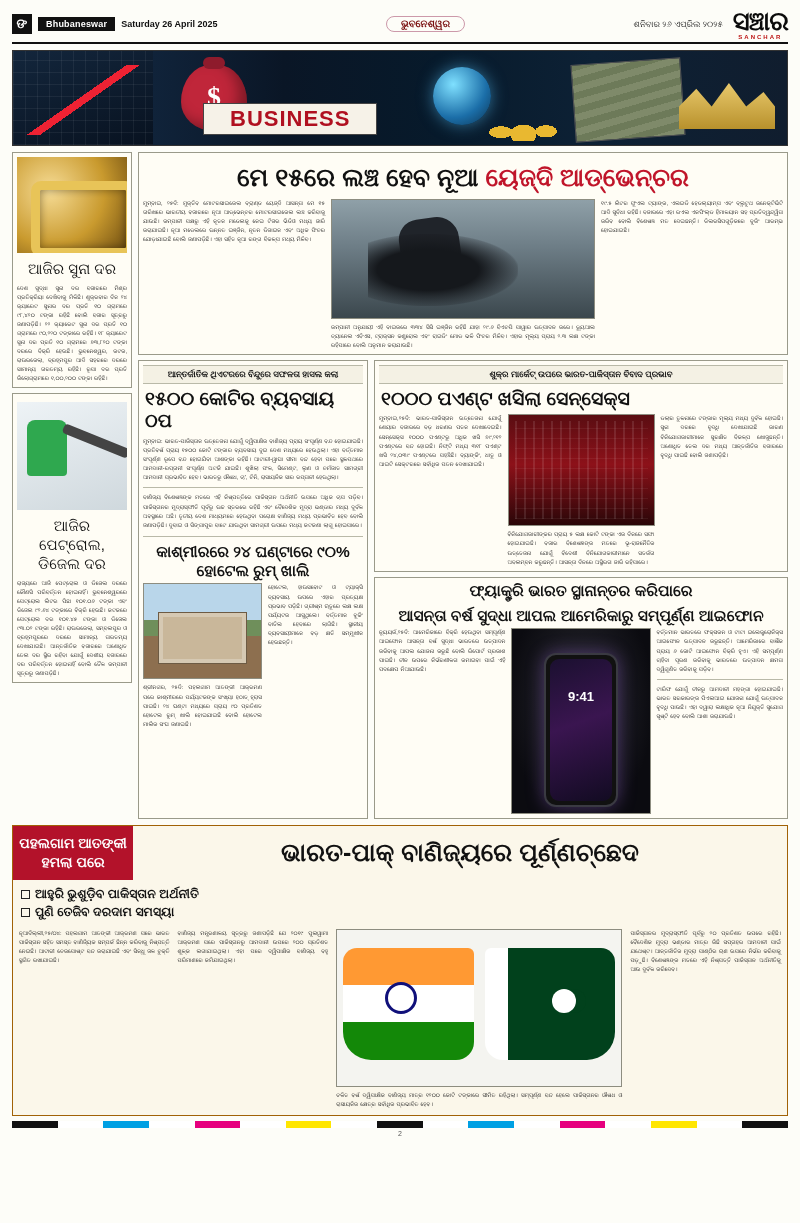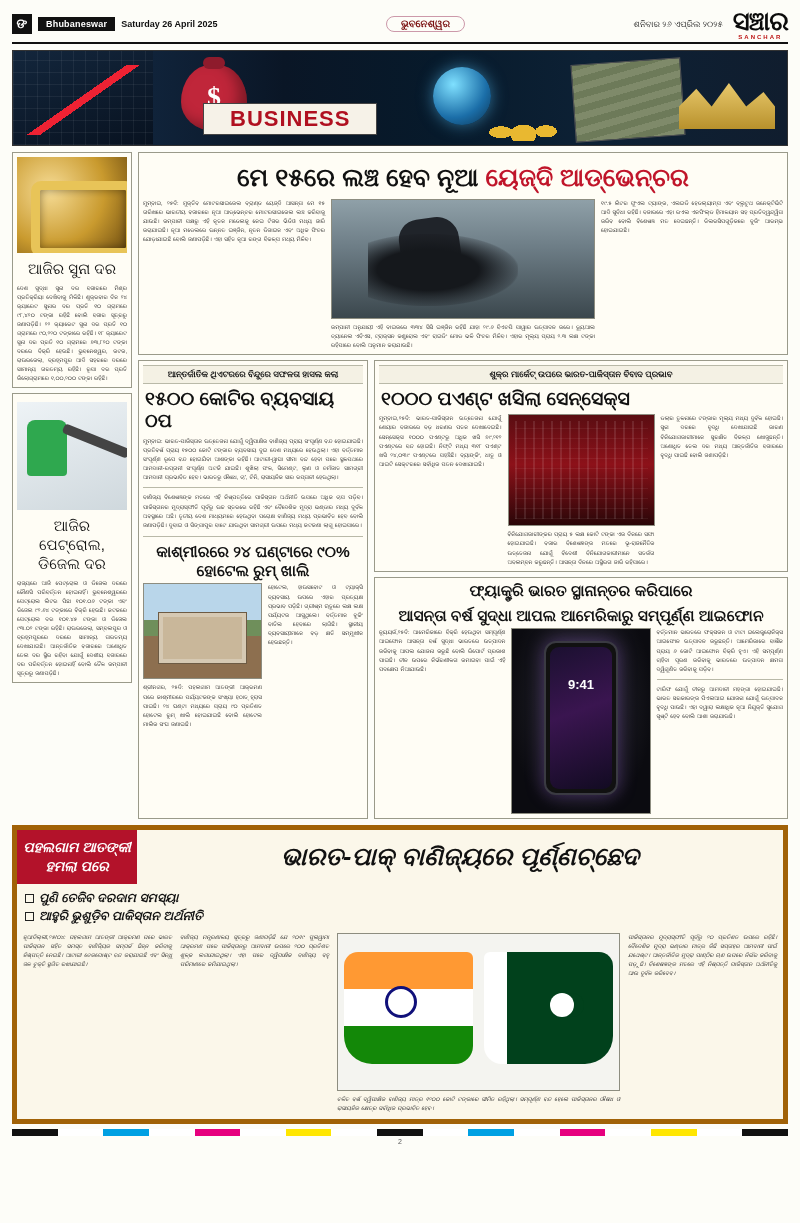--- a/index.html
+++ b/index.html
@@ -209,21 +209,21 @@
   .photo-hotel:after{
     content:""; position:absolute; left:14px; top:28px; right:14px; height:50px;
     background:#c9b79a; border:1px solid #6d5b44;
     box-shadow: inset 0 0 0 4px rgba(255,255,255,.25);
   }
   .photo-phone {
     height: 186px;
     background: radial-gradient(ellipse at 50% 40%, #2b2b33, #0b0b10 75%);
   }
   .phone-body{
-    position:absolute; left:50%; top:12px; transform:translateX(-50%);
+    position:absolute; left:50%; top:24px; transform:translateX(-50%);
     width:74px; height:154px; border-radius:12px; background:#111;
     border:2px solid #3a3a42;
     box-shadow: 0 0 18px rgba(180,120,255,.35);
   }
   .phone-screen{
     position:absolute; inset:4px; border-radius:9px;
     background: linear-gradient(160deg,#1b1030, #3a1550 45%, #120b22);
   }
   .phone-time{
     position:absolute; left:0; right:0; top:34px; text-align:center;
@@ -245,21 +245,21 @@
     background: linear-gradient(90deg,#ffffff 0 18%, #01411c 18% 100%);
     border-radius: 6px 14px 28px 18px;
   }
   .fist-pk:after{
     content:""; position:absolute; right:30%; top:36%; width:24px; height:24px;
     border-radius:50%; box-shadow: 10px 0 0 0 #01411c; background:#fff;
   }
 
   
   .bottom {
-    margin-top:6px; border:5px solid #a16207; background:#fbf7ea;font-style:italic;
+    margin-top:6px; border:1px solid #a16207; background:#fbf7ea;
   }
   .bottom-top { display:flex; align-items:stretch; gap:0; }
   .red-kicker {
     width: 120px; background:#b3122a; color:#fff; font-size:14px; font-weight:bold;
     text-align:center; line-height:1.35; padding: 8px 4px;
   }
   .bottom-head {
     flex:1; font-size:25px; font-weight:bold; text-align:center; color:#111;
     padding: 12px 6px; line-height:1.15;
   }
@@ -412,24 +412,24 @@
     </div>
   </div>
 
   <div class="bottom">
     <div class="bottom-top">
       <div class="red-kicker">ପହଲଗାମ ଆତଙ୍କୀ ହମଲା ପରେ</div>
       <div class="bottom-head">ଭାରତ-ପାକ୍ ବାଣିଜ୍ୟରେ ପୂର୍ଣ୍ଣଚ୍ଛେଦ</div>
     </div>
     <div class="bullets">
       <div class="bullet">
+        <span class="sq"></span><span>ଆହୁରି ଭୁଶୁଡ଼ିବ ପାକିସ୍ତାନ ଅର୍ଥନୀତି</span>
+      </div>
+      <div class="bullet">
         <span class="sq"></span><span>ପୁଣି ତେଜିବ ଦରଦାମ ସମସ୍ୟା</span>
-      </div>
-      <div class="bullet">
-        <span class="sq"></span><span>ଆହୁରି ଭୁଶୁଡ଼ିବ ପାକିସ୍ତାନ ଅର୍ଥନୀତି</span>
       </div>
     </div>
     <div class="cols3" style="padding: 0 6px 6px; gap:8px;">
       <div class="c">
         <div class="odia-body">ନୂଆଦିଲ୍ଲୀ,୨୫/୦୪: ପହଲଗାମ ଆତଙ୍କୀ ଆକ୍ରମଣ ପରେ ଭାରତ ପାକିସ୍ତାନ ସହିତ ସମସ୍ତ ବାଣିଜ୍ୟିକ ସମ୍ପର୍କ ଛିନ୍ନ କରିବାକୁ ନିଷ୍ପତ୍ତି ନେଇଛି। ଆଟାରୀ ଚେକପୋଷ୍ଟ ବନ୍ଦ କରାଯାଇଛି ଏବଂ ସିନ୍ଧୁ ଜଳ ଚୁକ୍ତି ସ୍ଥଗିତ ରଖାଯାଇଛି।</div>
       </div>
       <div class="c">
         <div class="odia-body">ବାଣିଜ୍ୟ ମନ୍ତ୍ରଣାଳୟ ସୂତ୍ରରୁ ଜଣାପଡ଼ିଛି ଯେ ୨୦୧୯ ପୁଲୱାମା ଆକ୍ରମଣ ପରେ ପାକିସ୍ତାନରୁ ଆମଦାନୀ ଉପରେ ୨୦୦ ପ୍ରତିଶତ ଶୁଳ୍କ ଲଗାଯାଇଥିଲା। ଏହା ପରେ ଦ୍ୱିପାକ୍ଷିକ ବାଣିଜ୍ୟ ବହୁ ପରିମାଣରେ କମିଯାଇଥିଲା।</div>
       </div>
       <div class="c" style="flex:1.9;">

